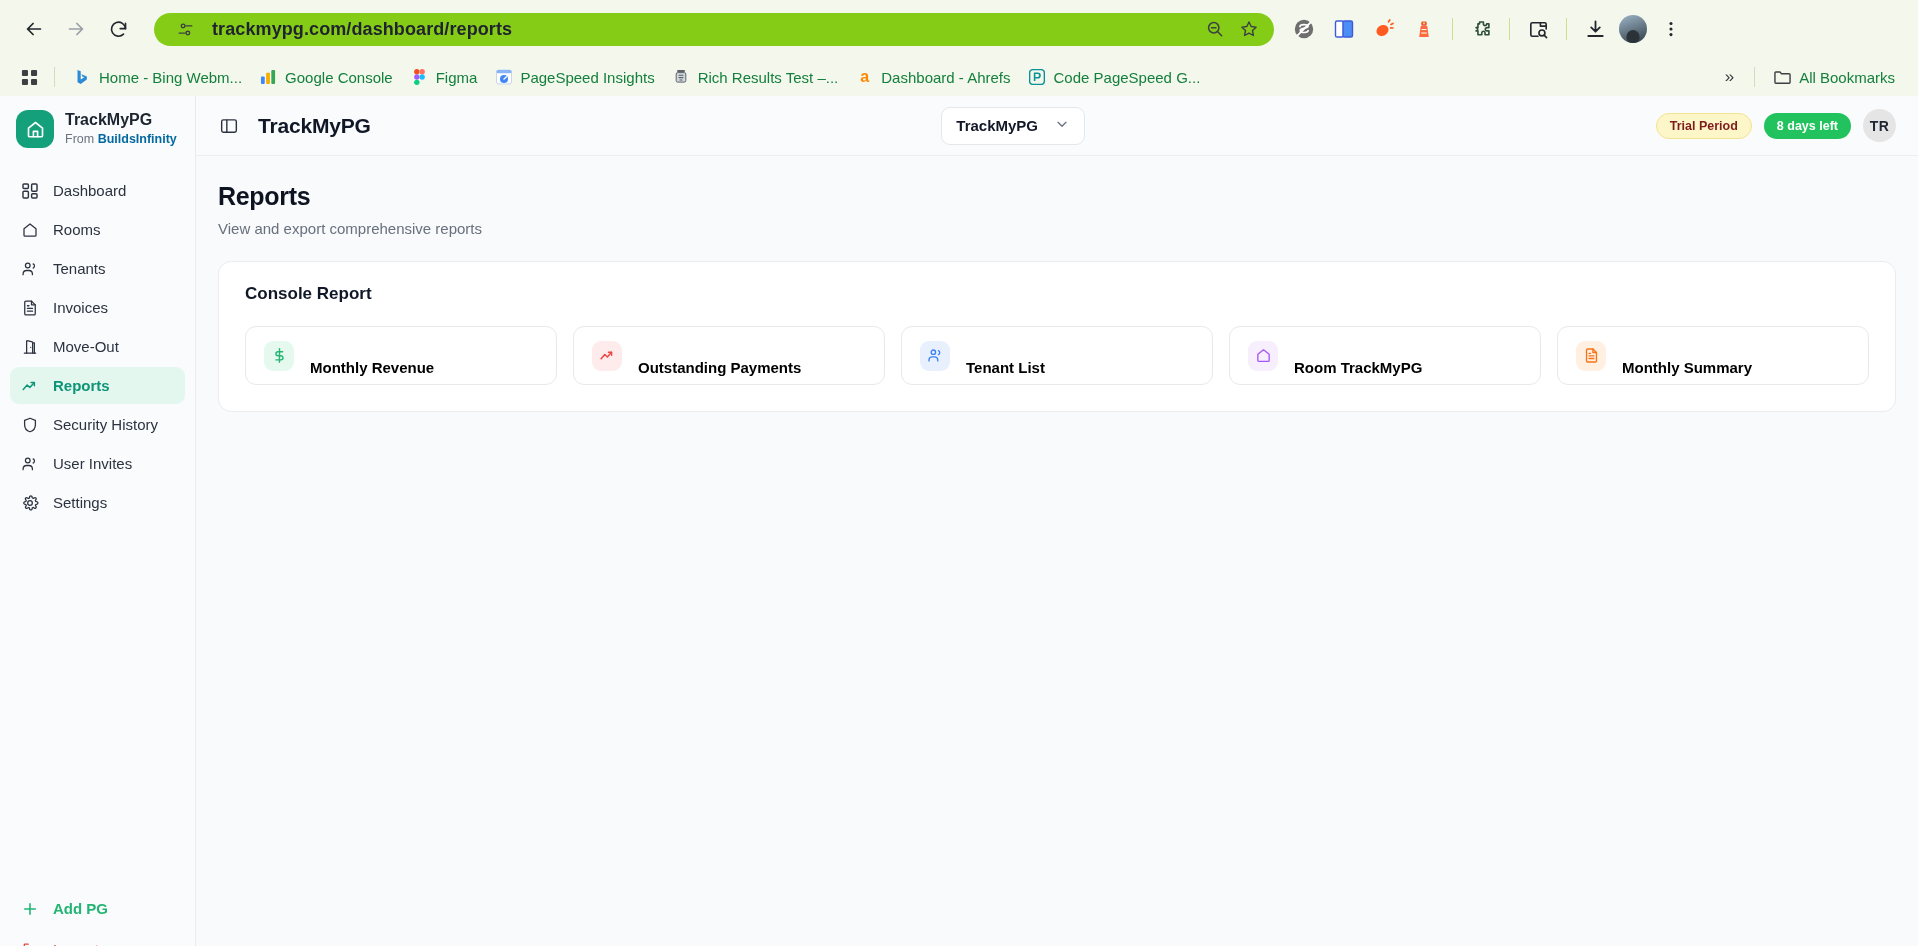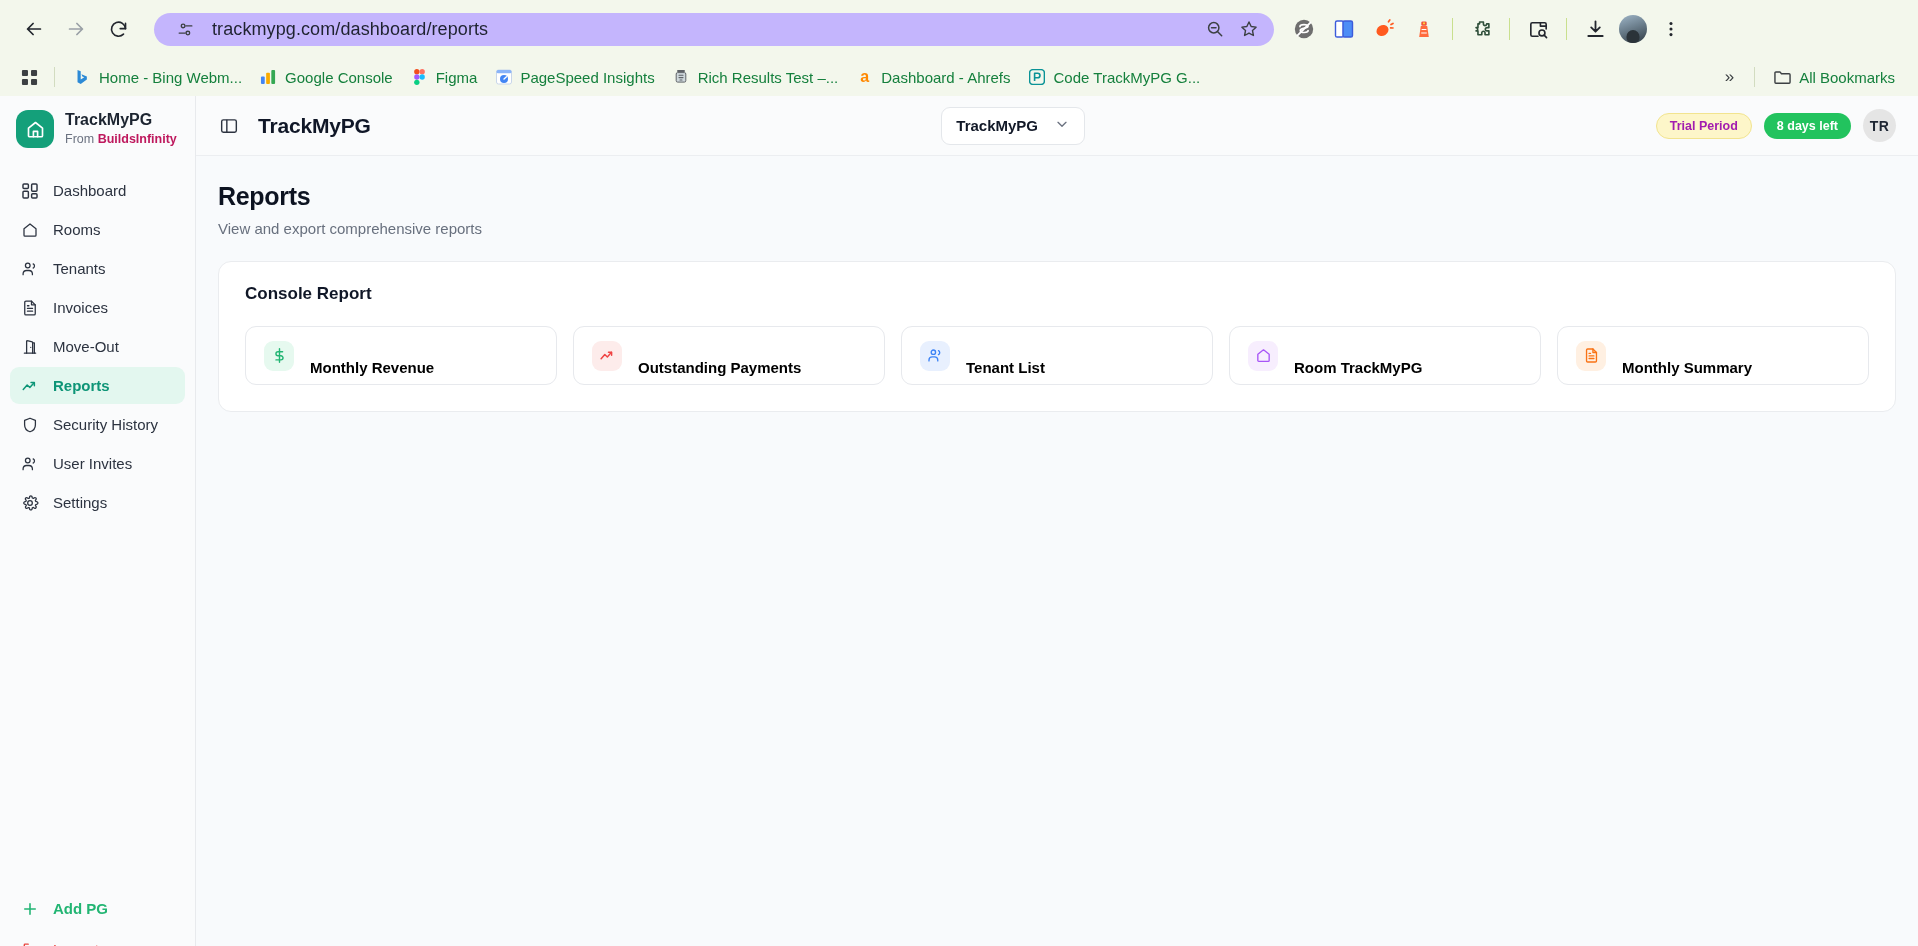--- a/index.html
+++ b/index.html
@@ -17,23 +17,24 @@
 
   .nav-btn {
     width: 40px; height: 40px; border-radius: 50%;
     display: flex; align-items: center; justify-content: center;
     flex: 0 0 auto;
   }
   .nav-btn svg { display: block; }
 
   .omnibox {
     flex: 1 1 auto; height: 33px; margin-left: 14px; margin-right: 10px;
-    background: #c4b5fd; border-radius: 21px;
+    background: #84cc16; border-radius: 21px;
     display: flex; align-items: center; padding: 0 8px 0 16px;
     max-width: 1120px;
+    font-weight: bold;
   }
   .site-ico {
     width: 30px; height: 30px; border-radius: 50%;
     display:flex; align-items:center; justify-content:center;
     flex: 0 0 auto;
   }
   .url-text {
     flex: 1 1 auto; margin-left: 12px;
     font-size: 18px; color: #1f2330; letter-spacing: .1px;
     white-space: nowrap; overflow: hidden;
@@ -85,21 +86,21 @@
     border-right: 1px solid #e8eaed;
     display: flex; flex-direction: column; padding-top: 14px;
   }
   .brand { display:flex; align-items:center; gap:11px; padding: 0 14px 18px 16px; }
   .brand-logo {
     width: 38px; height: 38px; border-radius: 12px; background:#14a07a;
     display:flex; align-items:center; justify-content:center; flex:0 0 auto;
   }
   .brand-name { font-size: 16px; font-weight: 700; color:#1c2430; line-height: 1.15; }
   .brand-sub { font-size: 12.5px; color:#6b7280; line-height:1.3; margin-top:1px; white-space: nowrap;}
-  .brand-sub b { color:#be185d; font-weight: 700; }
+  .brand-sub b { color:#0369a1; font-weight: 700; }
 
   .nav { display:flex; flex-direction: column; gap: 2px; padding: 6px 10px 0 10px; }
   .nav-item {
     display:flex; align-items:center; gap: 14px;
     height: 37px; padding: 0 10px; border-radius: 9px;
     font-size: 15px; color:#2c3340; white-space: nowrap;
   }
   .nav-item .ic { width:19px; height:19px; flex:0 0 auto; display:flex; align-items:center; justify-content:center;}
   .nav-item.active { background:#e3f7ef; color:#0e9577; font-weight:600; }
 
@@ -119,21 +120,21 @@
   .pg-select {
     min-width: 128px; height: 38px; border:1px solid #e4e7eb; border-radius: 9px;
     background:#fff; display:flex; align-items:center; gap:16px;
     padding: 0 14px; font-size: 15px; font-weight:600; color:#111827;
   }
   .hdr-right { display:flex; align-items:center; gap: 12px; flex:0 0 auto;}
   .pill {
     height: 26px; border-radius: 13px; display:flex; align-items:center;
     padding: 0 13px; font-size: 12.5px; font-weight: 700; white-space:nowrap;
   }
-  .pill.trial { background:#fdf6c9; color:#a21caf; border:1px solid #f2e48f; }
+  .pill.trial { background:#fdf6c9; color:#7f1d1d; border:1px solid #f2e48f; }
   .pill.days  { background:#22c35e; color:#fff; }
   .user-av {
     width: 33px; height: 33px; border-radius:50%; background:#e5e5e5;
     display:flex; align-items:center; justify-content:center;
     font-size: 14px; font-weight:600; color:#1e2633; letter-spacing:.5px;
   }
 
   .content { padding: 26px 22px 0 22px; overflow: hidden; }
   .page-title { font-size: 25px; font-weight: 700; color:#0d1321; letter-spacing:-.3px;}
   .page-sub { font-size: 15px; color:#68707e; margin-top: 9px; }
@@ -350,21 +351,21 @@
       <span class="bm-label">Dashboard - Ahrefs</span>
     </div>
 
     <div class="bm">
       <span class="favicon">
         <svg width="16" height="16" viewBox="0 0 16 16">
           <rect x="0.6" y="0.6" width="14.8" height="14.8" rx="3.4" fill="none" stroke="#0a9396" stroke-width="1.5"></rect>
           <path d="M5.6 12V4.2h3.1a2.3 2.3 0 0 1 0 4.6H5.6" fill="none" stroke="#0a9396" stroke-width="1.6" stroke-linejoin="round"></path>
         </svg>
       </span>
-      <span class="bm-label">Code TrackMyPG G...</span>
+      <span class="bm-label">Code PageSpeed G...</span>
     </div>
 
     <div class="bm-spacer"></div>
 
     <div class="chev-more">»</div>
     <div class="bm-sep"></div>
     <div class="bm">
       <span class="favicon">
         <svg width="17" height="15" viewBox="0 0 18 15" fill="none" stroke="#3c4043" stroke-width="1.5" stroke-linejoin="round">
           <path d="M1 12.6V2.6A1 1 0 0 1 2 1.6h4.3l1.6 2h8.1a1 1 0 0 1 1 1v8a1 1 0 0 1-1 1H2a1 1 0 0 1-1-1z"></path>

